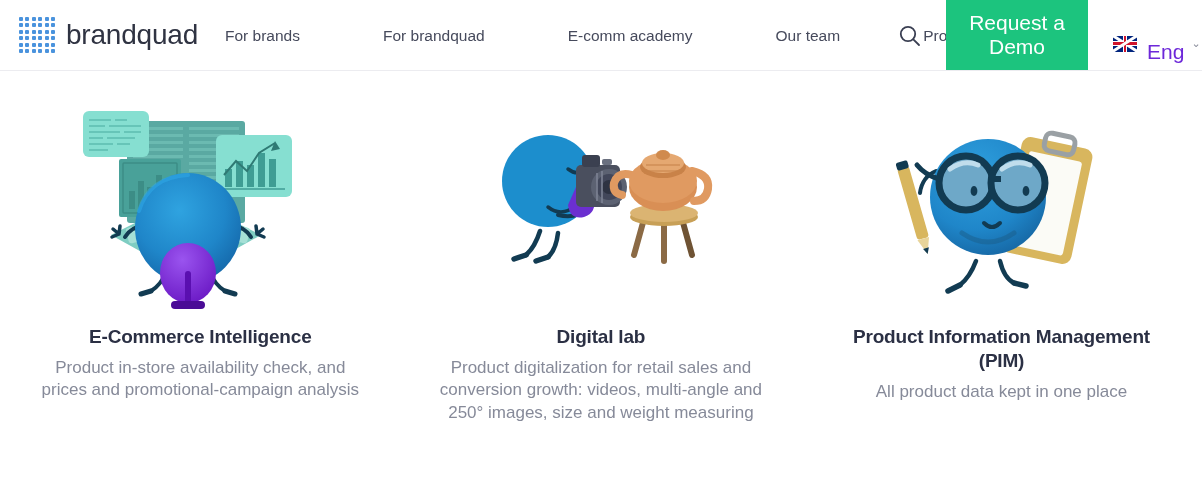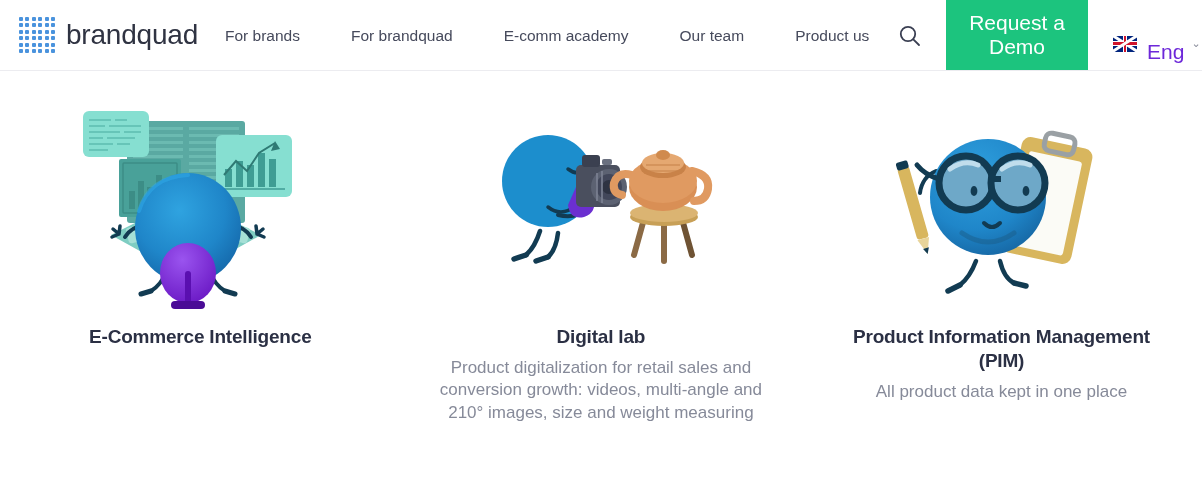--- a/index.html
+++ b/index.html
@@ -57,20 +57,21 @@
     font-weight: 400;
   }
 
   .main-nav {
     position: absolute;
     left: 225px;
     top: 0;
     height: 71px;
     display: flex;
     align-items: center;
+    gap: 32px;
   }
   .nav-link {
     font-size: 15.5px;
     color: #464a5c;
     margin-right: 51px;
     white-space: nowrap;
     cursor: pointer;
     text-decoration: none;
   }
   .nav-link:last-child { margin-right: 0; }
@@ -379,20 +380,21 @@
         </defs>
         <ellipse cx="113" cy="125" rx="53" ry="55" fill="url(#c1b)"></ellipse>
         <path d="M64 108 q10 -34 49 -36" fill="none" stroke="#2fa9e8" stroke-width="4" opacity="0.55" stroke-linecap="round"></path>
 
         <ellipse cx="113" cy="170" rx="28" ry="30" fill="url(#c1p)"></ellipse>
         <rect x="110" y="168" width="6" height="34" rx="3" fill="#5a0fb0"></rect>
         <rect x="96" y="198" width="34" height="8" rx="4" fill="#4a0b96"></rect>
       </svg>
     </div>
     <div class="card-title">E-Commerce Intelligence</div>
+    <div class="card-desc">Product in-store availability check, and prices and promotional-campaign analysis</div>
   </div>
 
   <div class="card">
     <div class="art">
       <svg width="250" height="212" viewBox="0 0 250 212" aria-hidden="true">
 
         <path d="M64 128 q-5 16 -14 24" stroke="#123b52" stroke-width="4.5" fill="none" stroke-linecap="round"></path>
         <path d="M50 152 l-12 4" stroke="#123b52" stroke-width="5.5" stroke-linecap="round"></path>
         <path d="M82 130 q-2 17 -10 24" stroke="#123b52" stroke-width="4.5" fill="none" stroke-linecap="round"></path>
         <path d="M72 154 l-12 4" stroke="#123b52" stroke-width="5.5" stroke-linecap="round"></path>
@@ -436,21 +438,21 @@
 
         <path d="M216 68 q18 4 16 18 q-2 12 -14 12" fill="none" stroke="#e09a61" stroke-width="8" stroke-linecap="round"></path>
 
         <g stroke="#c7824a" stroke-width="1.4" opacity="0.7">
           <line x1="170" y1="62" x2="204" y2="62"></line>
           <line x1="166" y1="68" x2="208" y2="68"></line>
         </g>
       </svg>
     </div>
     <div class="card-title">Digital lab</div>
-    <div class="card-desc">Product digitalization for retail sales and conversion growth: videos, multi-angle and 210° images, size and weight measuring</div>
+    <div class="card-desc">Product digitalization for retail sales and conversion growth: videos, multi-angle and 250° images, size and weight measuring</div>
   </div>
 
   <div class="card">
     <div class="art">
       <svg width="250" height="212" viewBox="0 0 250 212" aria-hidden="true">
         <defs>
           <radialGradient id="c3b" cx="40%" cy="30%" r="78%">
             <stop offset="0%" stop-color="#2fa0de"></stop>
             <stop offset="62%" stop-color="#1f86c9"></stop>
             <stop offset="100%" stop-color="#15639f"></stop>

